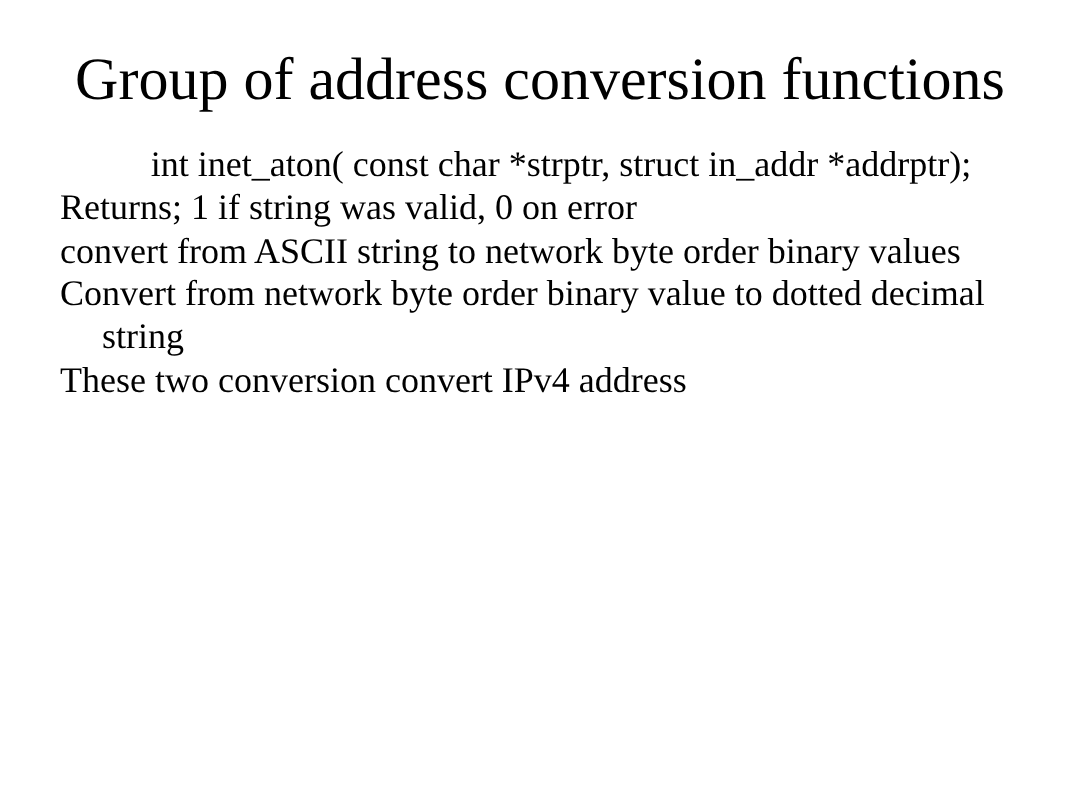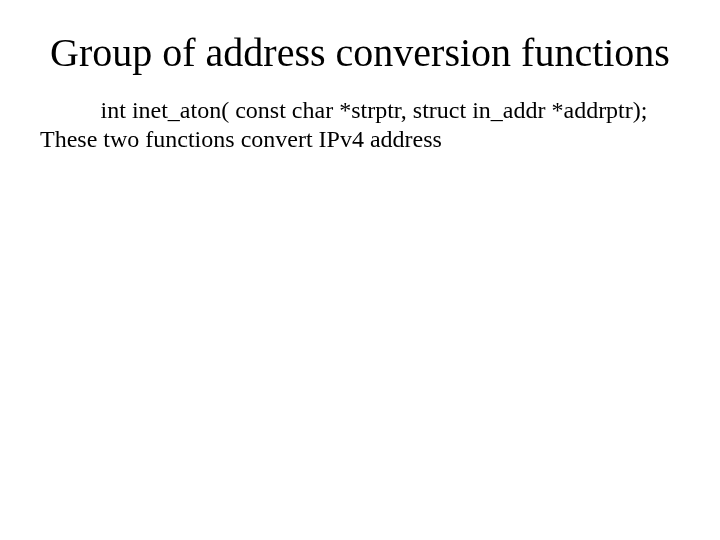--- a/index.html
+++ b/index.html
@@ -43,15 +43,18 @@
     margin-left: 150px;
   }
 </style>
 </head>
 <body>
 
 <div class="slide">
   <h1 class="title">Group of address conversion functions</h1>
   <div class="body">
     <div class="sig">int inet_aton( const char *strptr, struct in_addr *addrptr);</div>
-    <div class="note">These two functions convert IPv4 address</div>
+    <div class="ret">Returns; 1 if string was valid, 0 on error</div>
+    <div class="desc hang">convert from ASCII string to network byte order binary values</div>
+    <div class="desc hang">Convert from network byte order binary value to dotted decimal string</div>
+    <div class="note">These two conversion convert IPv4 address</div>
   </div>
 </div>
 
 </body></html>

